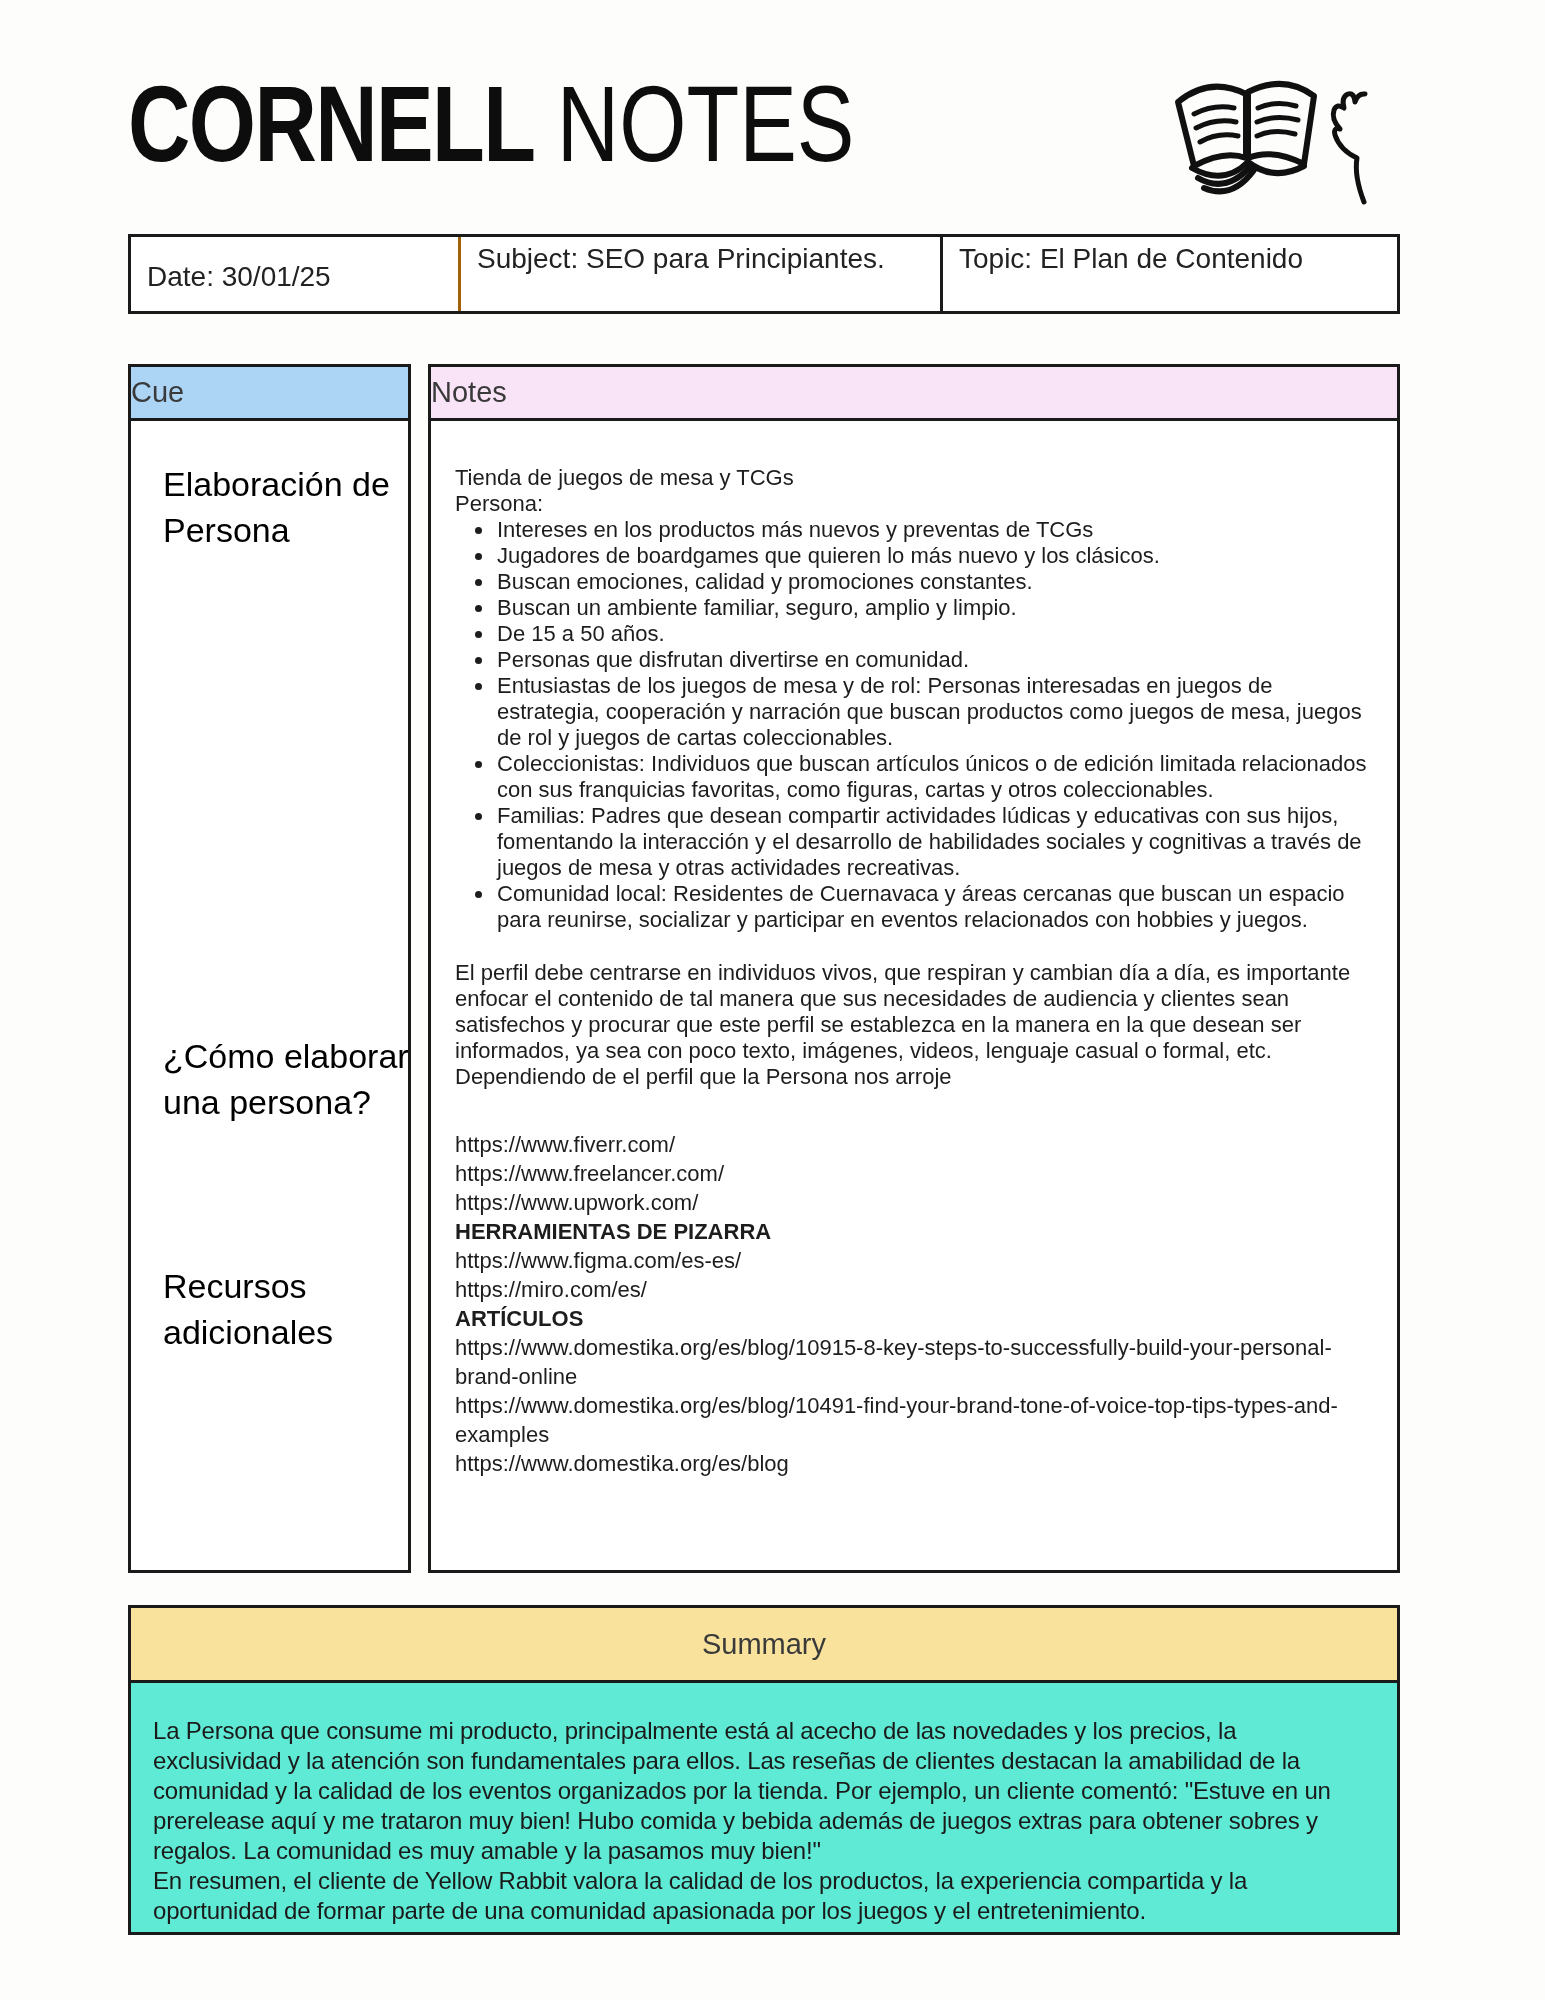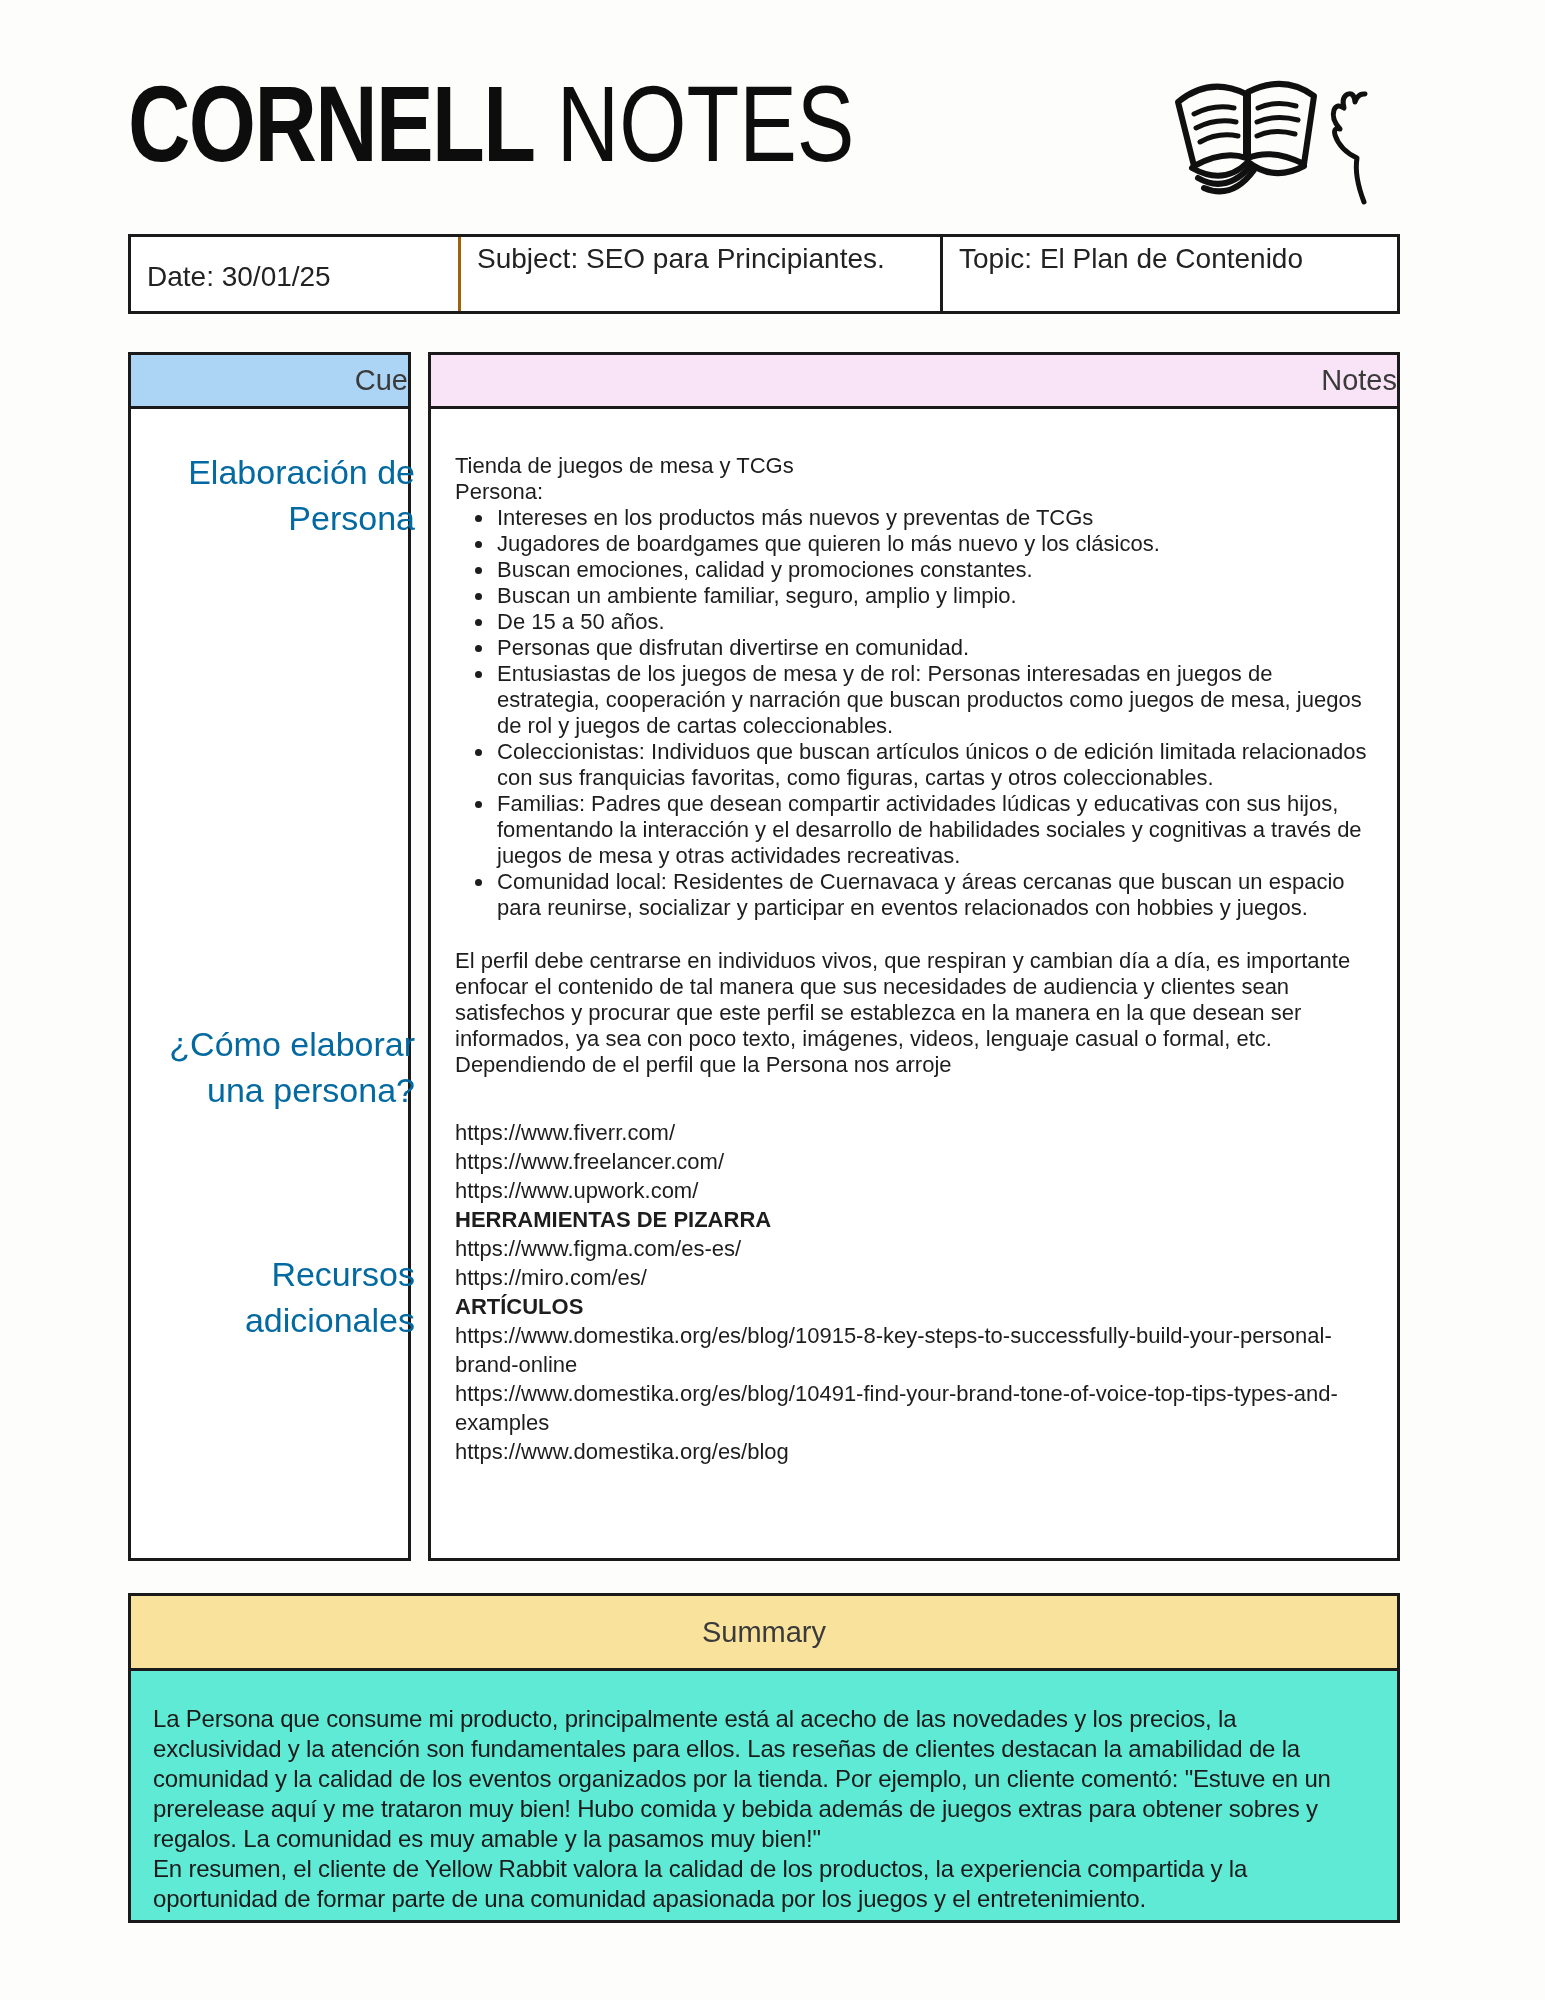--- a/index.html
+++ b/index.html
@@ -29,32 +29,32 @@
   .meta-date{width:330px;border-right:3px solid #a16207;display:flex;align-items:center;}
   .meta-subject{width:482px;border-right:3px solid #1a1a1a;}
   .meta-topic{flex:1;padding-right:46px;}
 
   
   .columns{display:flex;gap:17px;margin-top:38px;}
   .cue-col{width:283px;flex:0 0 auto;}
   .notes-col{flex:1;min-width:0;}
   .col-header{
     box-sizing:border-box;border:3px solid #1a1a1a;height:57px;
-    display:flex;align-items:center;justify-content:flex-end;
-    font-size:29px;color:#3a3a3a;
+    display:flex;align-items:center;justify-content:flex-start;
+    font-size:29px;color:#3a3a3a;margin-top:12px;
   }
   .cue-header{background:#abd4f5;}
   .notes-header{background:#f9e4f7;}
   .col-body{
     box-sizing:border-box;border:3px solid #1a1a1a;margin-top:-3px;
     height:1155px;background:#fff;position:relative;
   }
   .cue-item{
     position:absolute;left:32px;width:252px;
-    font-size:34px;line-height:46px;color:#0369a1;text-align:right;
+    font-size:34px;line-height:46px;color:#000000;
   }
   .cue-item-1{top:40px;}
   .cue-item-2{top:612px;}
   .cue-item-3{top:842px;}
 
   .notes-body{padding:44px 30px 0 24px;font-size:22px;line-height:26px;color:#1d1d1d;}
   .notes-body ul{margin:0;padding:0 0 0 40px;}
   .notes-body li{margin:0;padding:0 0 0 2px;}
   .notes-paragraph{margin-top:27px;}
   .resources{margin-top:40px;line-height:29px;overflow-wrap:break-word;}

